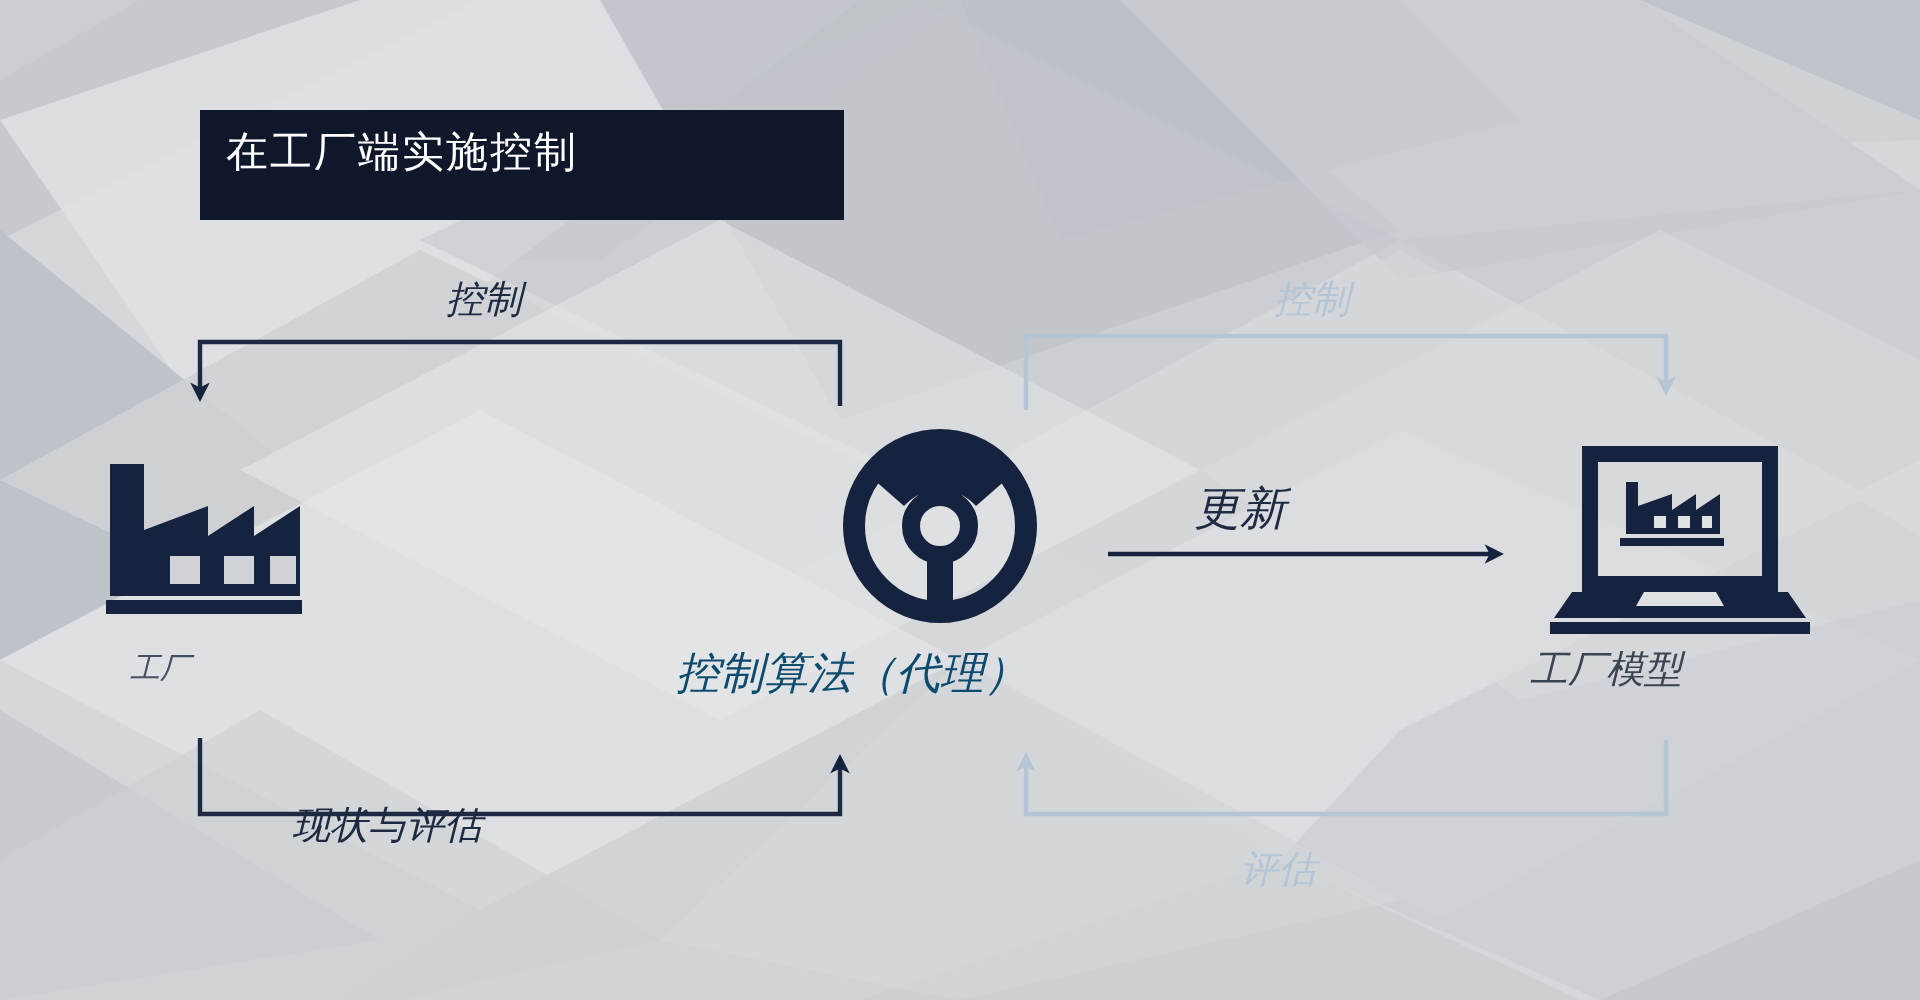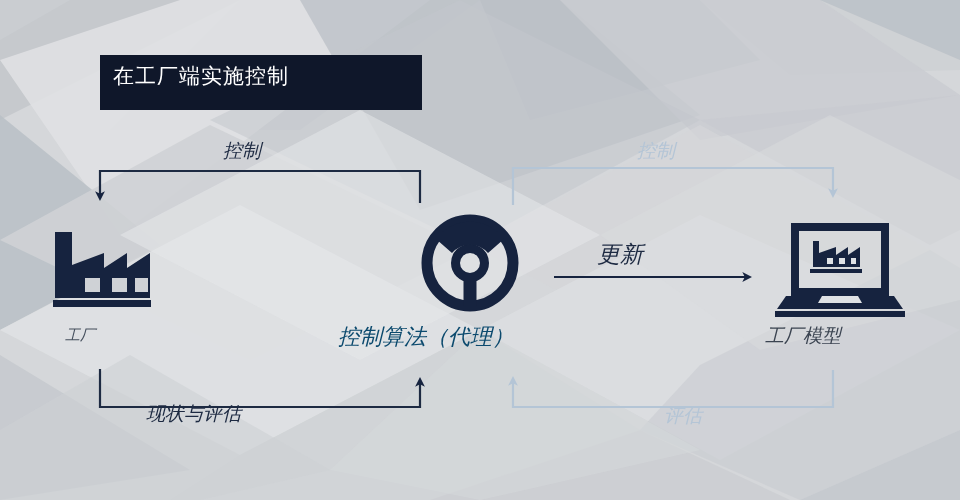--- a/index.html
+++ b/index.html
@@ -34,21 +34,21 @@
   .lbl{
     position:absolute;line-height:1;white-space:nowrap;font-style:italic;
   }
   .lbl-dark{color:#1d2a42;}
   .lbl-light{color:#b4c5d6;}
 
   #lab-control-l{left:223px;top:141px;font-size:19px;}
   #lab-control-r{left:637px;top:141px;font-size:19px;}
   #lab-update{left:597px;top:243px;font-size:23px;}
   #lab-status{left:146px;top:404px;font-size:19px;}
-  #lab-eval{left:620px;top:406px;font-size:19px;margin-left:44px;}
+  #lab-eval{left:620px;top:426px;font-size:19px;}
 
   #lab-factory{left:65px;top:328px;font-size:15px;color:#46505e;}
   #lab-agent{left:338px;top:326px;font-size:22px;color:#0c4a6e;}
   #lab-model{left:765px;top:326px;font-size:19px;color:#3b4451;}
 </style>
 </head>
 <body>
 
 <div id="stage">
 

